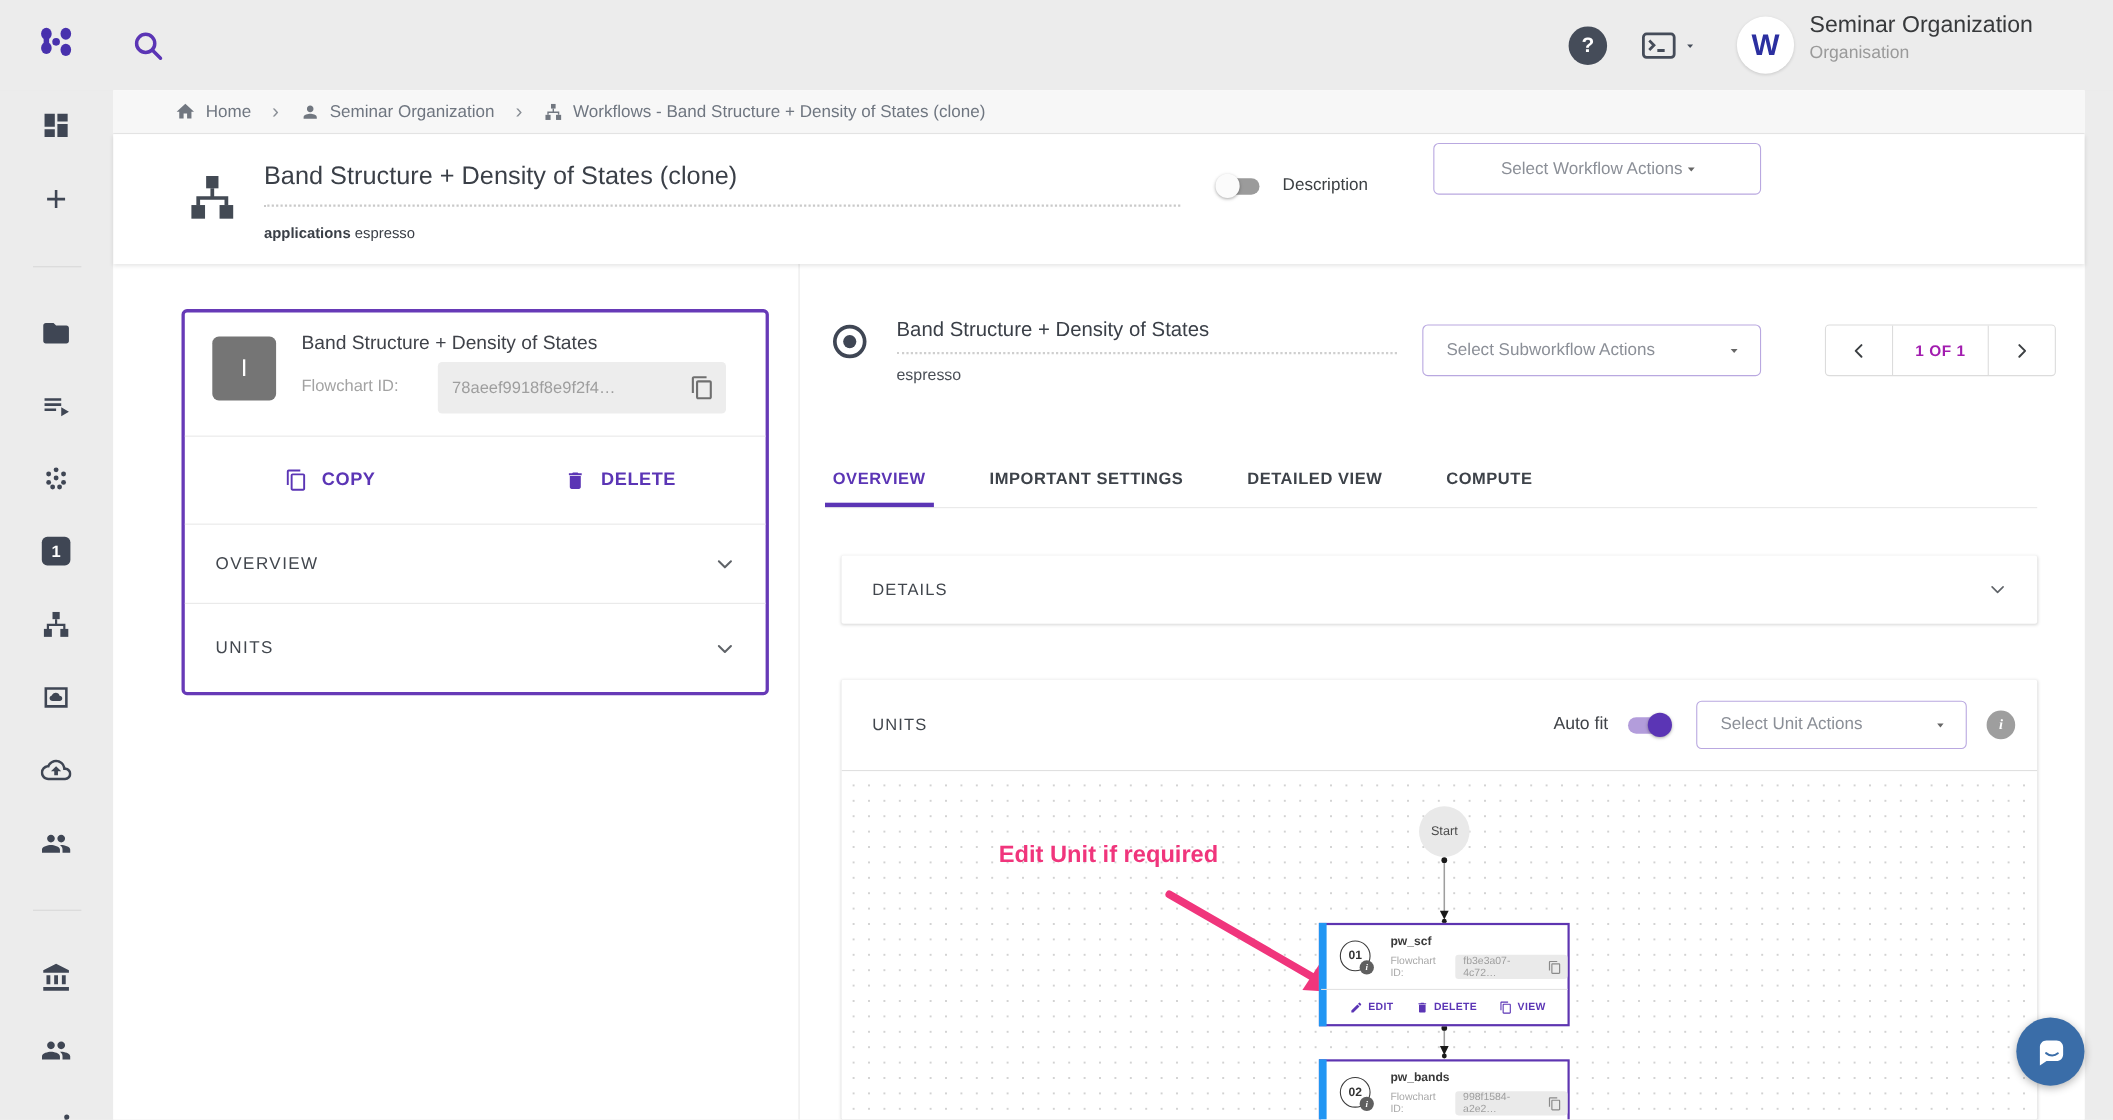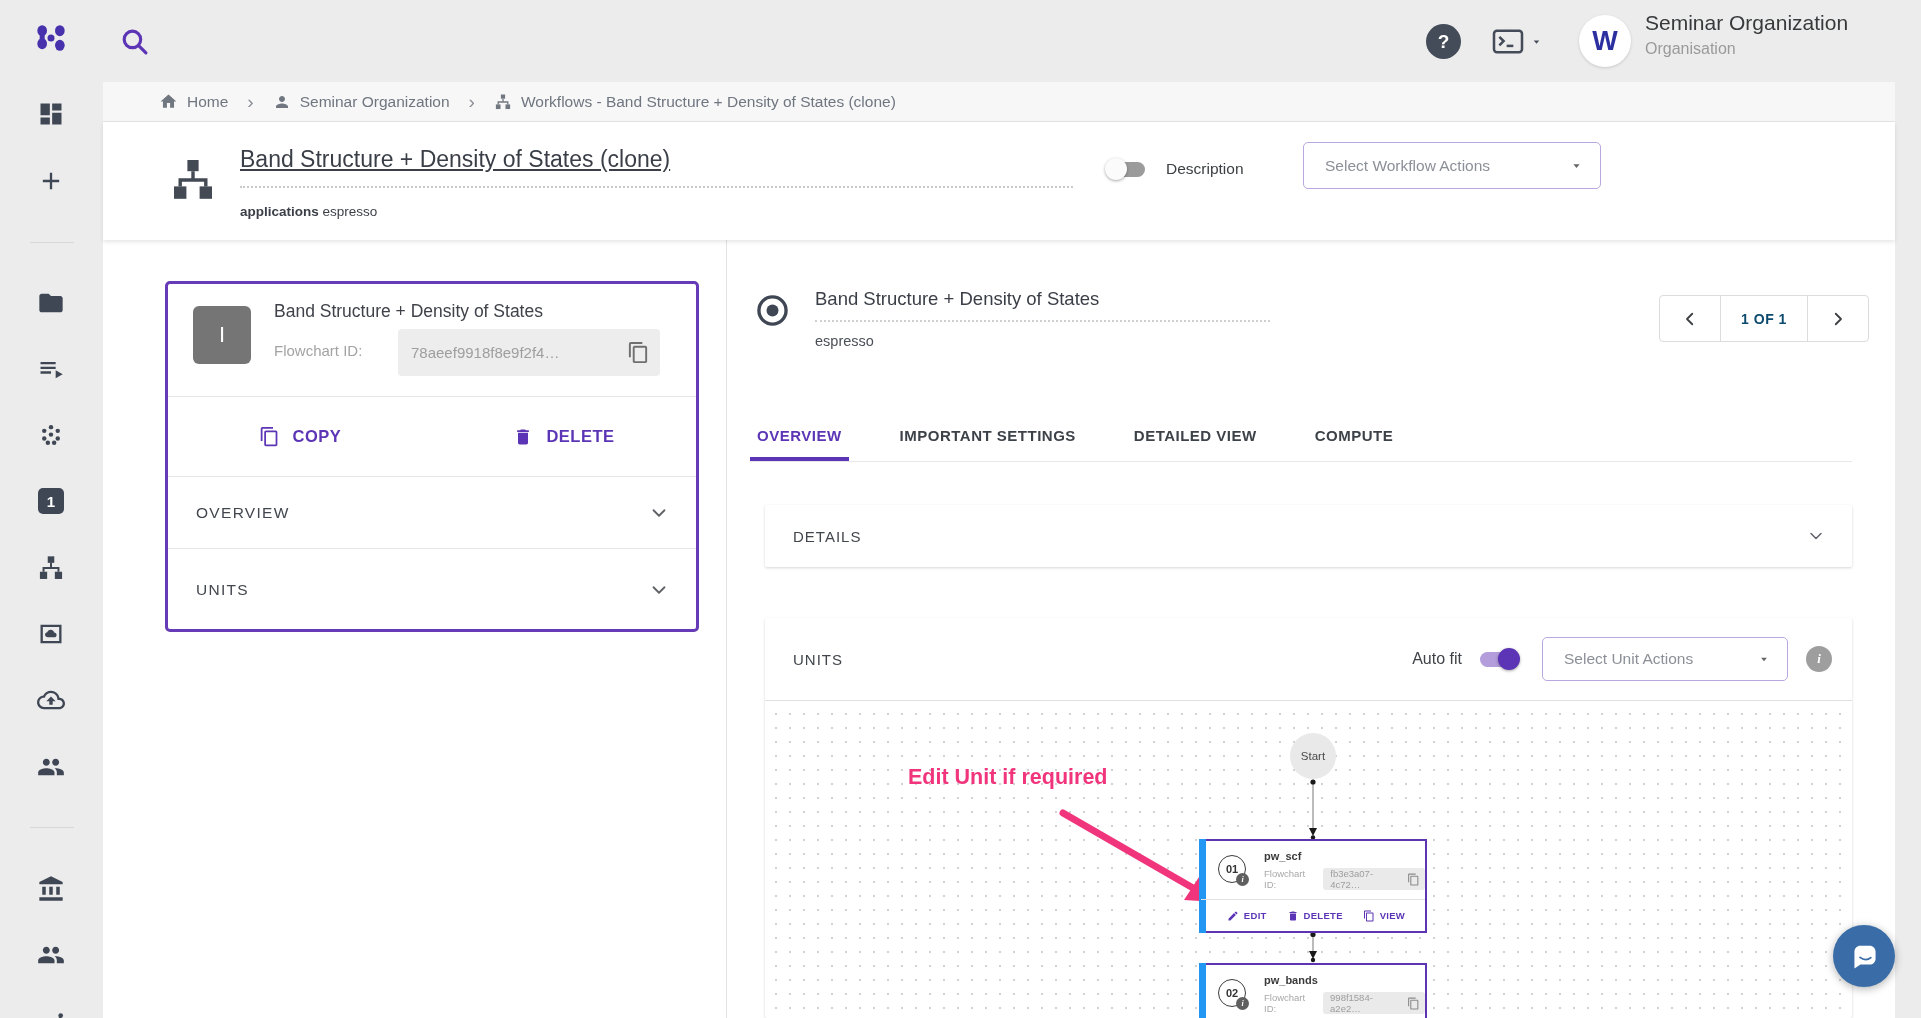--- a/index.html
+++ b/index.html
@@ -29,21 +29,21 @@
 
   
   #main { position:absolute; left:103px; top:82px; width:1792px; height:936px; background:#fff; }
   #breadcrumb { height:40px; background:#f7f7f7; border-bottom:1px solid #e4e4e4; display:flex; align-items:center;
                 padding-left:56px; gap:13px; color:#6f7680; font-size:15.5px; }
   .bc-item { display:flex; align-items:center; gap:9px; cursor:pointer; }
   .bc-sep { font-size:19px; color:#8a8f96; padding:0 6px; }
 
   #header { position:relative; height:118px; background:#fff; box-shadow:0 2px 4px rgba(0,0,0,.10); z-index:5; }
   .page-title-block { position:absolute; left:137px; top:24px; width:833px; border-bottom:2px dotted #c9c9c9; padding-bottom:13px; }
-  .page-title { font-size:23px; color:#3a3f47;text-decoration:underline; }
+  .page-title { font-size:23px; color:#3a3f47; }
   .page-meta { position:absolute; left:137px; top:82px; font-size:13.5px; color:#3a3f47; }
   .toggle { width:38px; height:15px; border-radius:8px; position:relative; cursor:pointer; }
   .toggle .knob { position:absolute; width:22px; height:22px; border-radius:50%; top:-4px; box-shadow:0 1px 3px rgba(0,0,0,.35); }
   .toggle.off { background:#9b9b9b; } .toggle.off .knob { left:-2px; background:#fbfbfb; }
   .toggle.on  { background:#b39ddb; } .toggle.on  .knob { right:-2px; background:#5b35b5; }
   .select-box { height:47px; border:1px solid #b9a8e0; border-radius:5px; background:#fff; display:flex; align-items:center;
                 justify-content:space-between; padding:0 16px 0 21px; color:#8b8f97; font-size:15.5px; cursor:pointer; }
   .save-btn { height:47px; background:#5b35b5; border-radius:4px; display:flex; align-items:stretch; color:#fff;
               box-shadow:0 2px 4px rgba(0,0,0,.25); cursor:pointer; }
   .save-main { display:flex; align-items:center; gap:12px; padding:0 22px; font-size:15px; font-weight:bold; letter-spacing:.6px; }
@@ -75,21 +75,21 @@
 
   
   .swf-icon { position:absolute; left:28px; top:53px; color:#3f4654; }
   .swf-title-block { position:absolute; left:88px; top:48px; width:455px; border-bottom:2px dotted #cfcfcf; padding-bottom:10px; }
   .swf-title { font-size:18.5px; color:#3a3f47; }
   .swf-app { position:absolute; left:88px; top:93px; font-size:14.5px; color:#4a4f57; }
   .pager { position:absolute; left:932px; top:55px; width:210px; height:47px; border:1px solid #dcdcdc; border-radius:4px;
            background:#fff; display:flex; }
   .pg-btn { width:60px; display:flex; align-items:center; justify-content:center; color:#3c4043; cursor:pointer; }
   .pg-label { flex:1; display:flex; align-items:center; justify-content:center; font-size:14px; font-weight:bold;
-              letter-spacing:.5px; color:#0c4a6e; border-left:1px solid #dcdcdc; border-right:1px solid #dcdcdc; }
+              letter-spacing:.5px; color:#a21caf; border-left:1px solid #dcdcdc; border-right:1px solid #dcdcdc; }
 
   
   #tabs { position:absolute; left:23px; top:170px; width:1102px; border-bottom:1px solid #e8e8e8; display:flex; gap:44px; }
   .tab { padding:17px 7px 13px; font-size:15px; font-weight:bold; letter-spacing:.5px; color:#3d4249;
          border-bottom:4px solid transparent; cursor:pointer; }
   .tab.active { color:#5b35b5; border-bottom-color:#5b35b5; }
 
   
   .panel-card { position:absolute; left:38px; width:1087px; background:#fff; box-shadow:0 1px 3px rgba(0,0,0,.16); border-radius:2px; }
   #details-card { top:265px; height:62px; display:flex; align-items:center; justify-content:space-between; padding:0 26px 0 28px; cursor:pointer; }
@@ -299,21 +299,21 @@
         <span class="page-title">Band Structure + Density of States (clone)</span>
       </div>
       <div class="page-meta">
         <b>applications</b>
         <span>espresso</span>
       </div>
       <div class="abs toggle off" style="left:1004px; top:40px;">
         <div class="knob"></div>
       </div>
       <div class="abs" style="left:1063px; top:38px; font-size:15.5px; color:#3c4043;">Description</div>
-      <div class="abs select-box" style="left:1200px; top:20px; width:298px;">
+      <div class="abs select-box" style="left:1200px; top:8px; width:298px;justify-content:center;">
         <span>Select Workflow Actions</span>
         <span>
           <svg width="15" height="15" viewBox="0 0 24 24" fill="#666">
               <path d="M7 10l5 6 5-6z"></path>
             </svg>
         </span>
       </div>
     </div>
 
     <div id="panes">
@@ -376,20 +376,28 @@
           <svg width="35" height="35" viewBox="0 0 24 24" fill="currentColor">
             <circle cx="12" cy="12" r="9.3" fill="none" stroke="currentColor" stroke-width="2.3"></circle>
             <circle cx="12" cy="12" r="4.1"></circle>
           </svg>
         </div>
         <div class="swf-title-block">
           <span class="swf-title">Band Structure + Density of States</span>
         </div>
         <div class="swf-app">espresso</div>
 
+        <div class="abs select-box" style="left:566px; top:55px; width:308px;">
+          <span>Select Subworkflow Actions</span>
+          <span>
+            <svg width="15" height="15" viewBox="0 0 24 24" fill="#666">
+                <path d="M7 10l5 6 5-6z"></path>
+              </svg>
+          </span>
+        </div>
 
         <div class="pager">
           <div class="pg-btn">
             <span>
               <svg width="18" height="18" viewBox="0 0 24 24" fill="none" stroke="currentColor" stroke-width="2.4" stroke-linecap="round" stroke-linejoin="round">
                   <path d="M15 5l-7 7 7 7"></path>
                 </svg>
             </span>
           </div>
           <div class="pg-label">1 OF 1</div>

